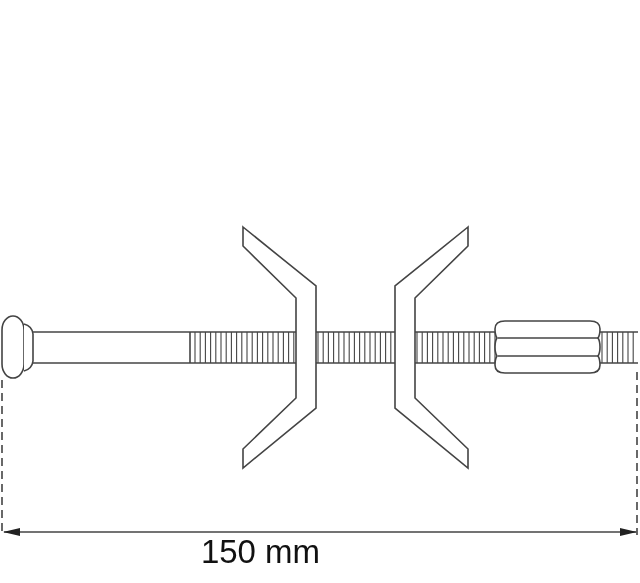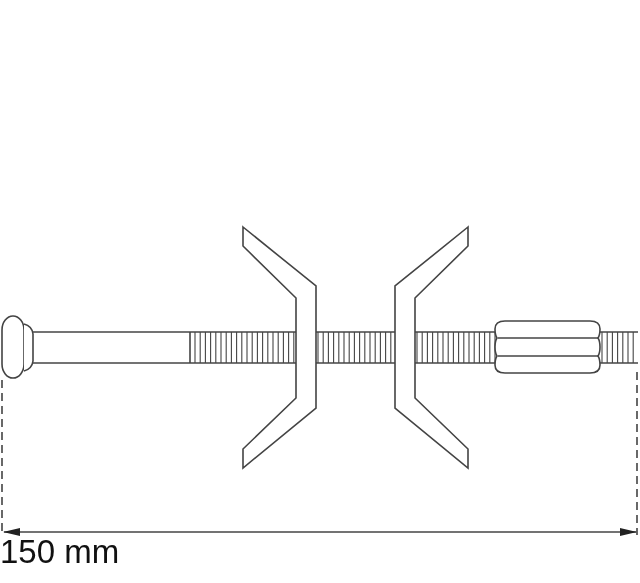--- a/index.html
+++ b/index.html
@@ -1,20 +1,20 @@
 <!DOCTYPE html>
 <html><head>
 <meta charset="utf-8">
 <style>
   html, body { margin: 0; padding: 0; background: #ffffff; }
   body { width: 640px; height: 583px; position: relative; overflow: hidden; }
   svg { position: absolute; left: 0; top: 0; }
   .label {
     position: absolute; left: 0; width: 521px; top: 533px;
-    font-family: "Liberation Sans", sans-serif;
+    text-align: center; font-family: "Liberation Sans", sans-serif;
     font-size: 33px; color: #111; letter-spacing: 0px;
   }
 </style>
 </head>
 <body>
 
 <svg width="640" height="583" viewBox="0 0 640 583">
   <g fill="none" stroke="#444" stroke-width="1.6">
 
     <g>

